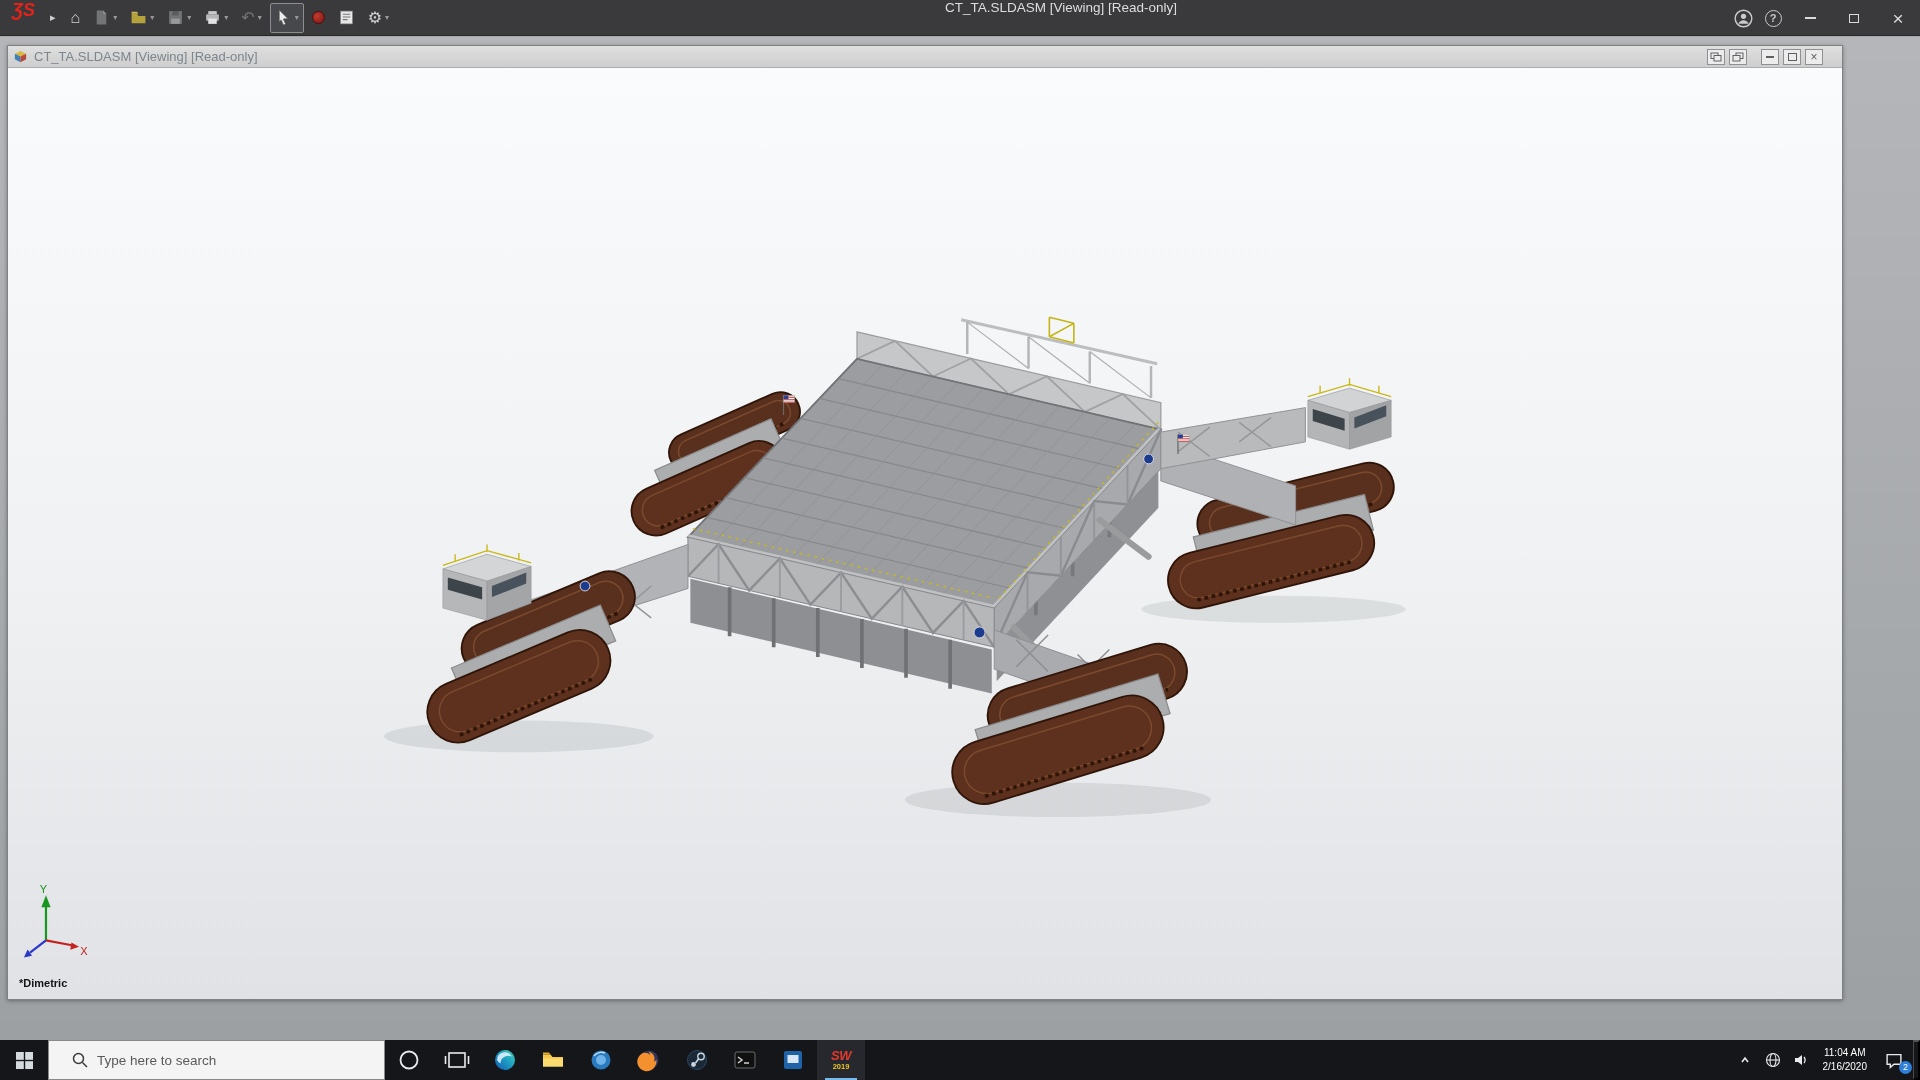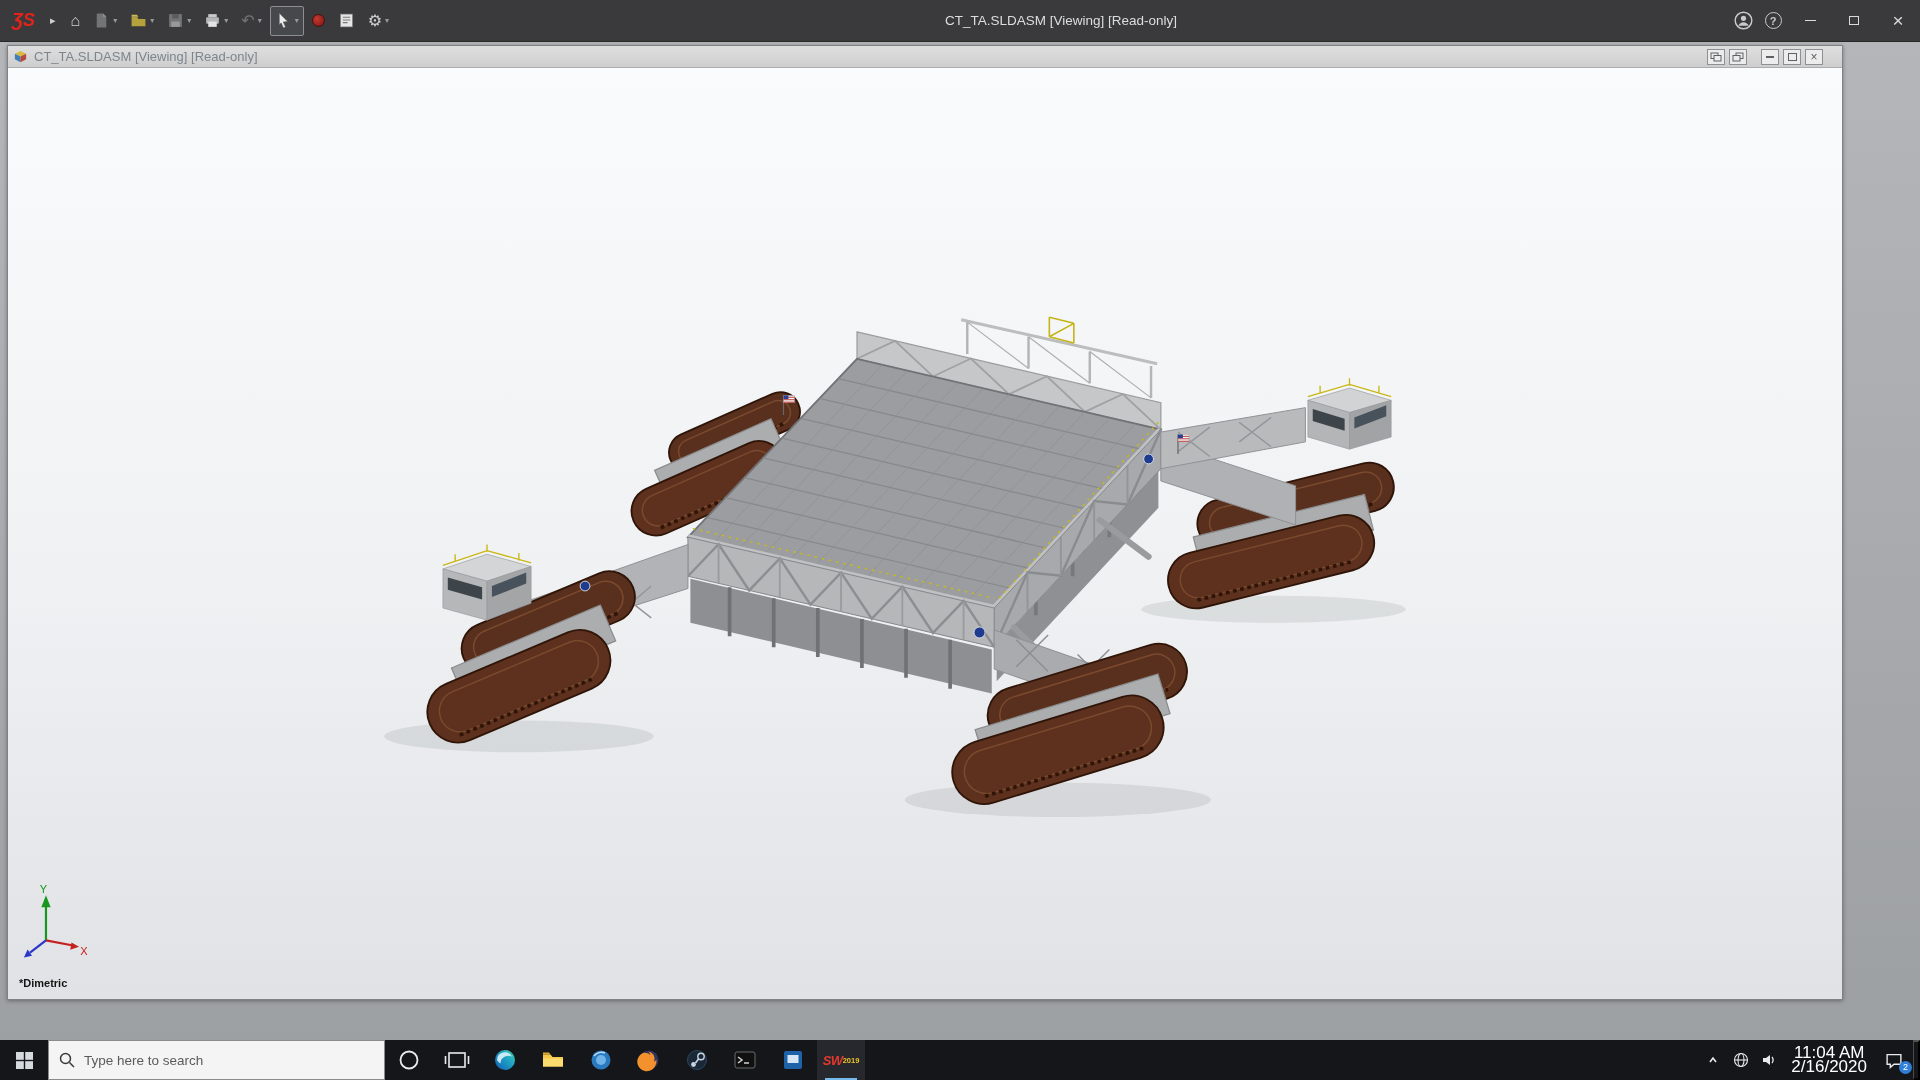--- a/index.html
+++ b/index.html
@@ -1,20 +1,20 @@
 <!DOCTYPE html>
 <html><head>
 <meta charset="utf-8">
 <style>
   *{margin:0;padding:0;box-sizing:border-box}
   html,body{width:1920px;height:1080px;overflow:hidden;font-family:"Liberation Sans","DejaVu Sans",sans-serif}
   .screen{position:relative;width:1920px;height:1080px;background:#a7a9ac}
 
   
-  .app-titlebar{position:absolute;top:0;left:0;right:0;height:42px;background:#3a3a3c;border-bottom:1px solid #272728;display:flex;align-items:center;color:#d6d7d9;z-index:30}
+  .app-titlebar{position:absolute;top:0;left:0;right:0;height:36px;background:#3a3a3c;border-bottom:1px solid #272728;display:flex;color:#d6d7d9;z-index:30}
   .brand{display:flex;align-items:baseline;gap:5px;padding:0 6px 0 12px}
   .brand-mark{color:#e2231a;font-weight:bold;font-style:italic;font-size:18px}
   .brand-name{color:#f2f2f2;font-weight:bold;font-size:15px;letter-spacing:.4px}
   .expand-arrow{color:#cfcfcf;font-size:11px;margin:0 10px 0 4px;background:none;border:0}
   .toolbar{display:flex;align-items:center;gap:3px}
   .tool{display:flex;align-items:center;height:28px;padding:0 4px;background:none;border:1px solid transparent;color:#cfd0d2;font-size:16px;font-family:inherit}
   .tool .ticon{width:17px;height:17px}
   .tool .tglyph{font-size:16px;line-height:17px}
   .tool.disabled{color:#747577}
   .caret{font-size:8px;color:#98999b;margin-left:3px}
@@ -40,33 +40,33 @@
   .dash{width:8px;height:2px;background:#5f6063}
   .maxbox{width:9px;height:8px;border:1.2px solid #5f6063}
   .doc-close-x{font-size:12px;line-height:12px;color:#5f6063}
   .viewport{position:absolute;top:22px;left:0;right:0;bottom:0;background:linear-gradient(180deg,#fafbfc 0%,#eff1f3 55%,#e0e2e5 100%);overflow:hidden}
   .model-svg{position:absolute;inset:0;width:100%;height:100%}
   .view-label{position:absolute;left:11px;bottom:10px;font-size:11px;font-weight:bold;color:#141414}
 
   
   .taskbar{position:absolute;left:0;right:0;bottom:0;height:40px;background:#15161a;display:flex;align-items:stretch;color:#e8eaec;z-index:40}
   .start{width:48px;display:flex;align-items:center;justify-content:center;background:none;border:0}
-  .search{width:337px;background:#f4f4f4;border:1px solid #8a8a8a;display:flex;align-items:center;padding:0 10px;gap:9px}
+  .search{width:337px;background:#f4f4f4;border:1px solid #8a8a8a;display:flex;align-items:center;padding:0 23px;gap:9px}
   .search-input{border:none;background:transparent;font-size:13.5px;color:#333;outline:none;flex:1;font-family:inherit}
   .search-input::placeholder{color:#5a5a5a}
   .tb-slot{width:48px;display:flex;align-items:center;justify-content:center;position:relative;background:none;border:0}
   .tb-slot svg{width:26px;height:26px}
   .sw-slot{background:#26282e}
-  .sw-icon{display:flex;flex-direction:row;align-items:center}
+  .sw-icon{display:flex;flex-direction:column;align-items:center}
   .sw-logo{color:#e2392c;font-weight:900;font-style:italic;font-size:13px;line-height:13px;letter-spacing:-.5px}
   .sw-year{color:#edc427;font-size:7.5px;font-weight:bold;line-height:9px}
   .run-indicator{position:absolute;bottom:0;left:8px;right:8px;height:2px;background:#76b9ed}
   .tray{margin-left:auto;display:flex;align-items:center}
   .tray-slot{width:28px;height:40px;display:flex;align-items:center;justify-content:center;background:none;border:0;position:relative}
-  .clock{font-size:17px;line-height:14px;text-align:center;padding:0 8px;color:#fff;background:none;border:0;font-family:inherit}
+  .clock{font-size:10px;line-height:14px;text-align:center;padding:0 8px;color:#fff;background:none;border:0;font-family:inherit}
   .badge{position:absolute;right:1px;bottom:6px;min-width:13px;height:13px;border-radius:7px;background:#2f7fd9;color:#fff;font-size:9px;line-height:13px;text-align:center;padding:0 2px}
   .show-desktop{width:7px;height:40px;border-left:1px solid #4a4a4a;background:none}
 </style>
 </head>
 <body>
 
 <div class="screen">
 
   <div class="app-titlebar">
     <div class="brand">

